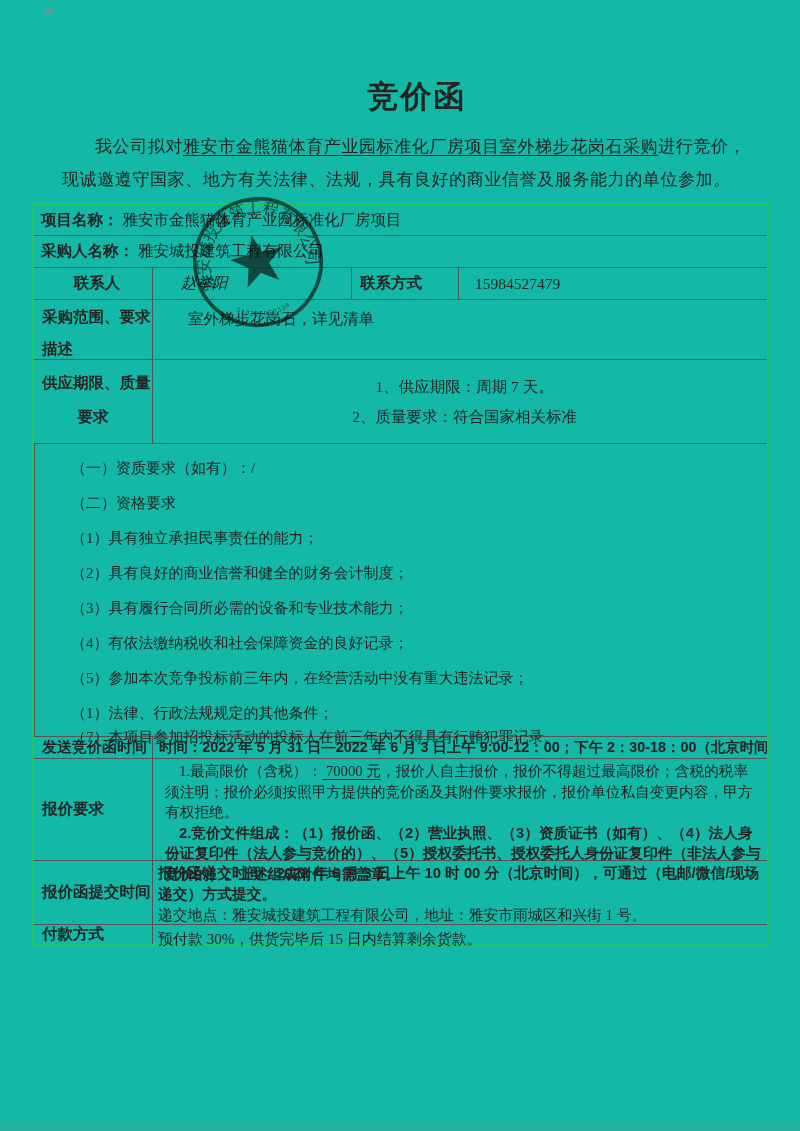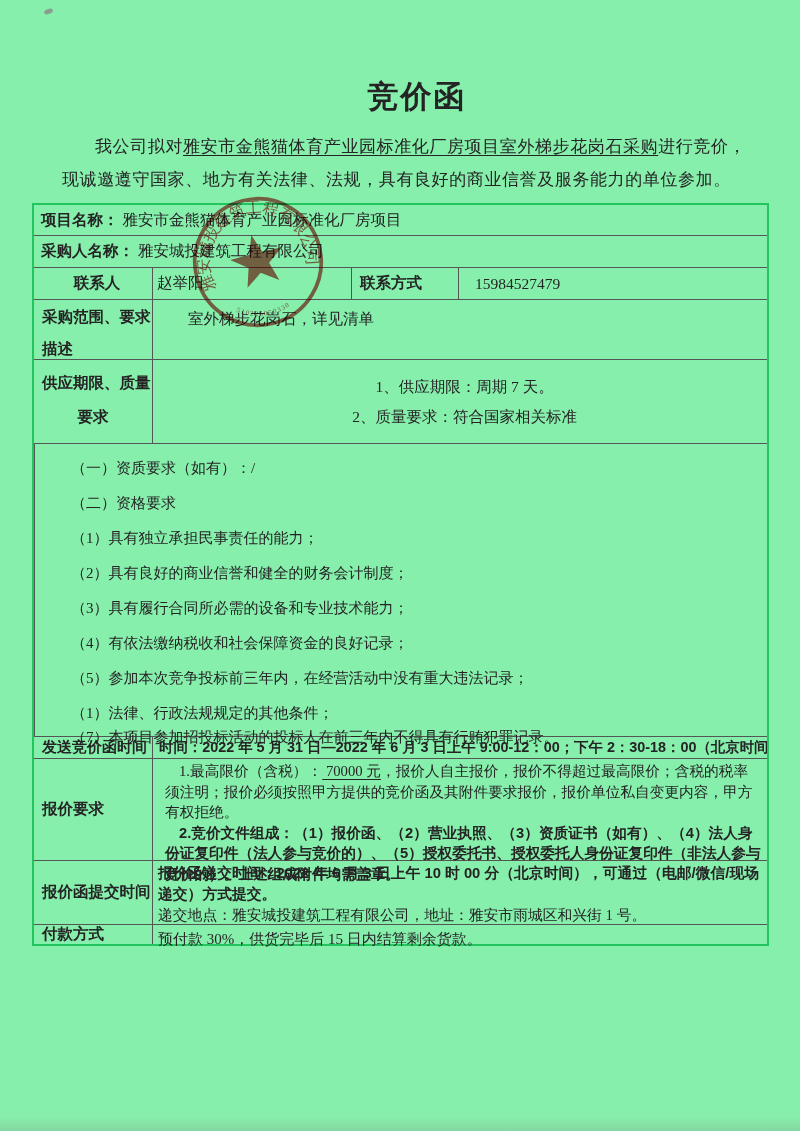--- a/index.html
+++ b/index.html
@@ -3,21 +3,21 @@
 <meta charset="utf-8">
 <style>
   html,body { margin:0; padding:0; }
   body {
     width:800px; height:1131px;
     background:#ffffff;
     font-family:"Liberation Serif","DejaVu Serif",serif;
     color:#242424;
     -webkit-font-smoothing:antialiased;
   }
-  .page { position:relative; width:800px; height:1131px; background:#86efac; overflow:hidden; }
+  .page { position:relative; width:800px; height:1131px; background:#14b8a6; overflow:hidden; }
 
   
   .speck { position:absolute; left:44px; top:9px; width:9px; height:5px; background:#8a8a88; border-radius:50%; transform:rotate(-20deg); opacity:.8; }
   .bottom-shade { position:absolute; left:0; bottom:0; width:100%; height:14px;
     background:linear-gradient(to bottom, rgba(255,255,255,0), rgba(130,128,124,.22)); }
 
   .title {
     position:absolute; top:76px; left:0; width:100%;
     text-align:center; padding-left:34px; box-sizing:border-box;
     font-size:31px; font-weight:bold; letter-spacing:2px;
@@ -47,21 +47,21 @@
     padding-left:8px; display:flex; flex-direction:column; justify-content:center;
   }
   .content { flex:1 1 auto; min-width:0; }
   .bh { font-family:"Liberation Sans","DejaVu Sans",sans-serif; font-weight:bold; }
 
   .r-single { height:30px; align-items:center; padding-left:7px; }
   .r-single .lab-inline { font-family:"Liberation Sans","DejaVu Sans",sans-serif; font-weight:bold; margin-right:4px; }
   .r2 { height:32px; }
   .r3 { height:32px; }
   .r3 .cell { display:flex; align-items:center; }
-  .c-name   { width:199px; flex:0 0 199px; padding-left:4px; }
+  .c-name   { width:199px; flex:0 0 199px; padding-left:28px;font-style:italic; }
   .c-method { width:107px; flex:0 0 107px; padding-left:8px;
               font-family:"Liberation Sans","DejaVu Sans",sans-serif; font-weight:bold; }
   .c-phone  { flex:1 1 auto; padding-left:16px; }
 
   .r4 { height:60px; }
   .r4 .lab { justify-content:flex-start; padding-top:7px; line-height:20px; }
   .r4 .lab .l2 { margin-top:12px; }
   .r4 .content { padding:9px 6px 0 35px; }
 
   .r5 { height:84px; }

